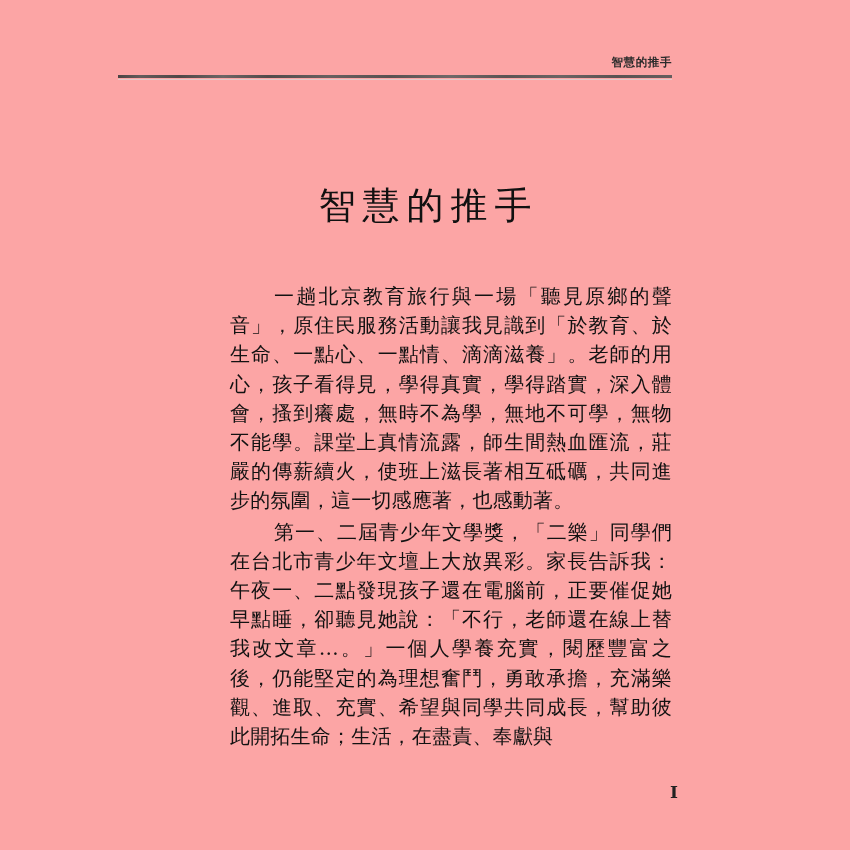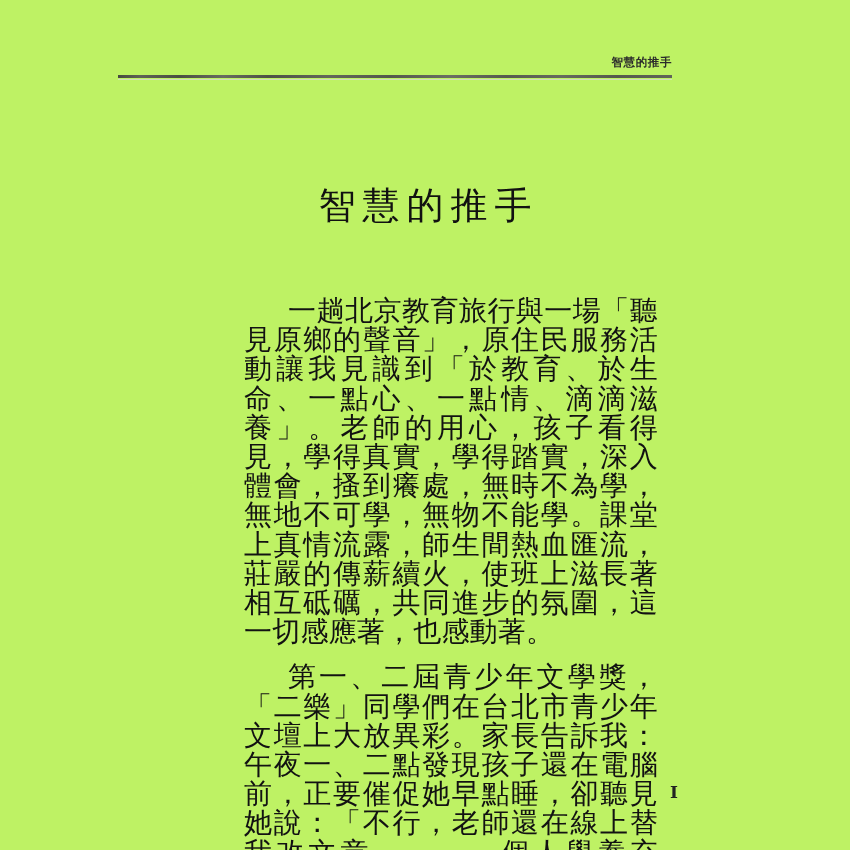--- a/index.html
+++ b/index.html
@@ -14,21 +14,21 @@
     overflow: hidden;
     font-family: "DejaVu Serif", "Liberation Serif", serif;
     color: #1a1a1a;
     -webkit-font-smoothing: antialiased;
   }
 
   #page {
     position: relative;
     width: 850px;
     height: 850px;
-    background: #bef264;
+    background: #fca5a5;
   }
 
   
   .header-zone {
     position: absolute;
     left: 118px;
     top: 56px;
     width: 554px;
   }
 
@@ -82,22 +82,22 @@
 
   
   .body-block {
     position: absolute;
     left: 228px;
     top: 280px;
     width: 446px;
   }
 
   .para {
-    margin: 16px;
-    font-size: 28px;
+    margin: 2px;
+    font-size: 20px;
     line-height: 29.2px;
     text-align: justify;
     text-align-last: left;
     text-justify: inter-character;
     letter-spacing: 0.2px;
     color: #121212;
     text-indent: 44px;
     word-break: break-all;
     font-family: "DejaVu Serif", "Liberation Serif", serif;
   }

